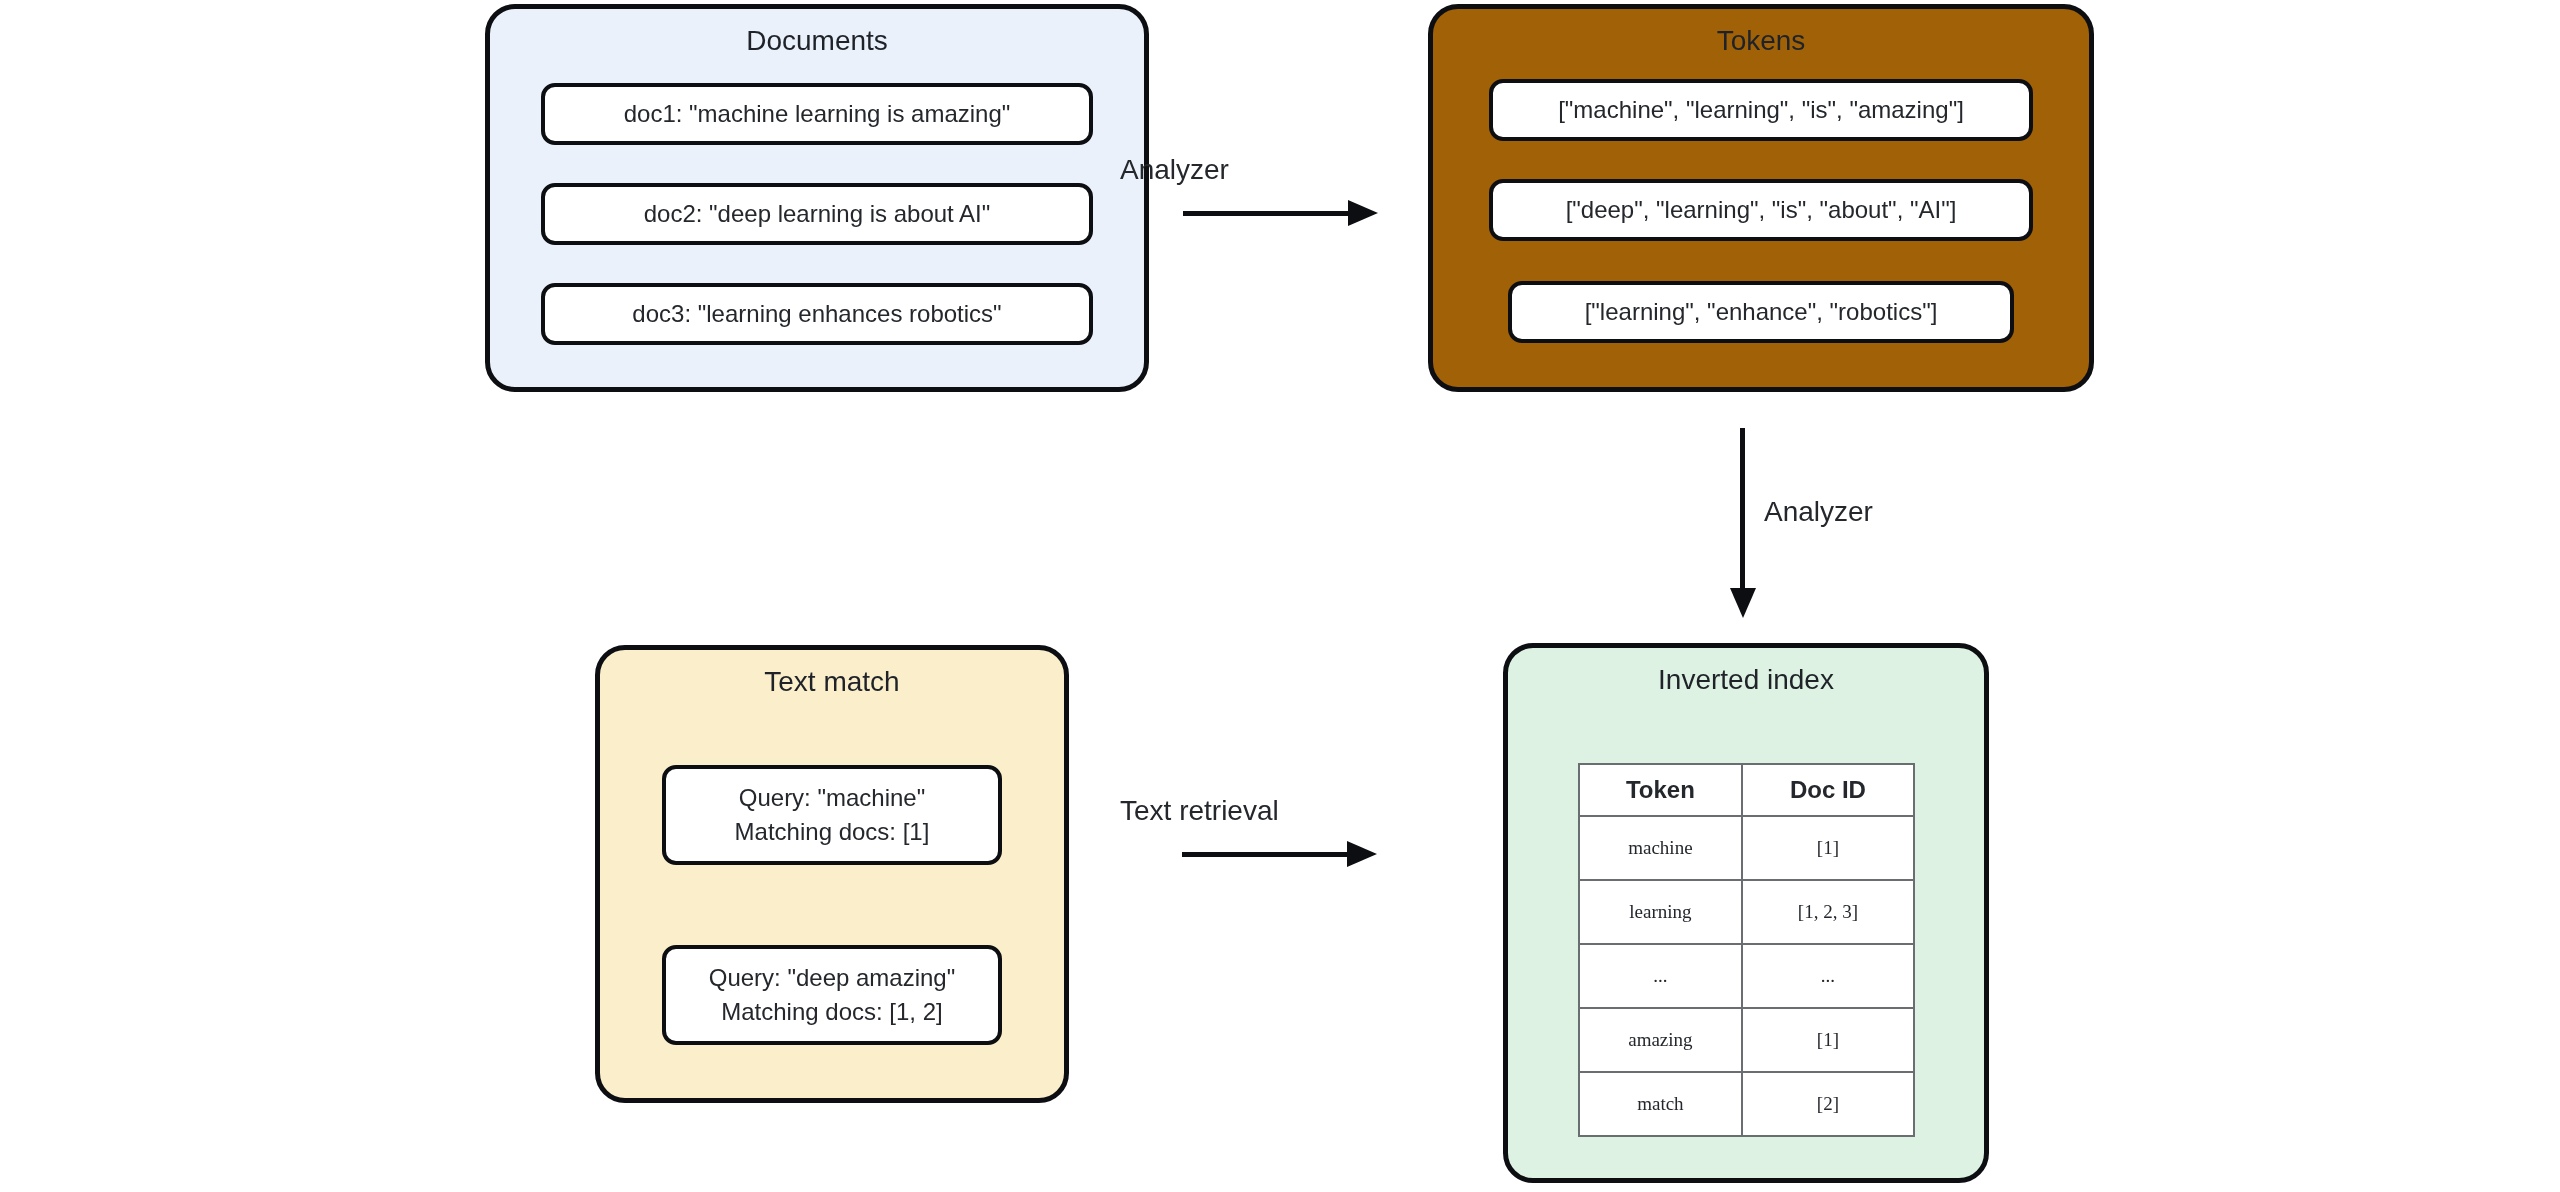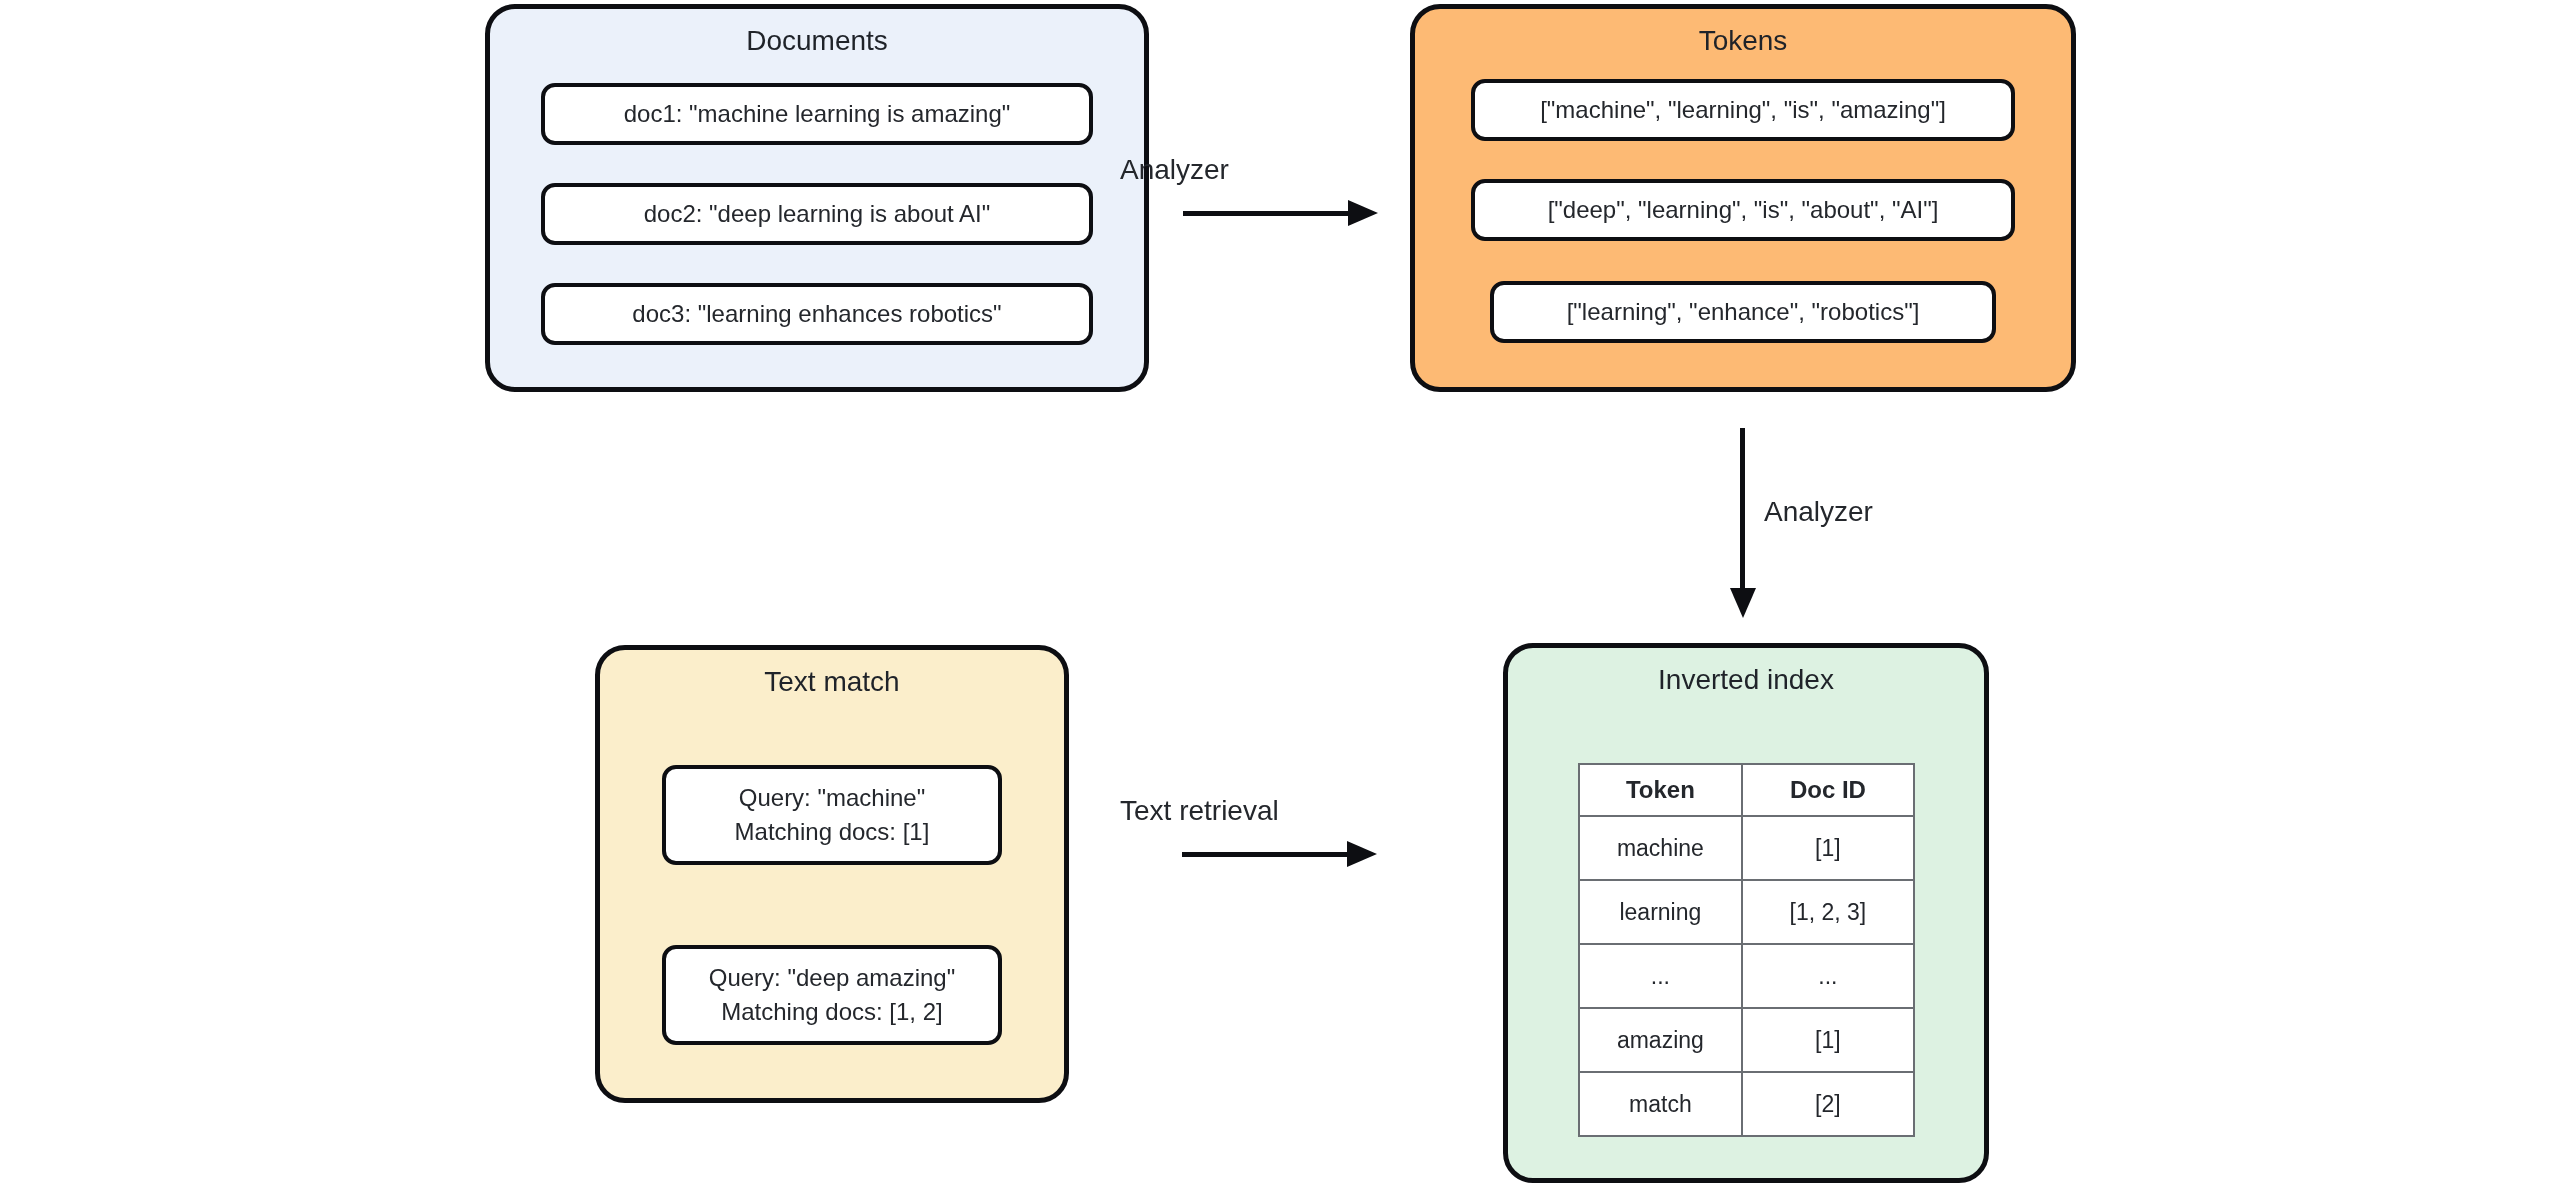--- a/index.html
+++ b/index.html
@@ -37,21 +37,21 @@
     display: flex;
     flex-direction: column;
     align-items: center;
     justify-content: center;
     text-align: center;
     font-size: 24px;
     line-height: 34px;
     color: #24272c;
   }
   .doc-fill   { background: #ebf1fa; }
-  .tok-fill   { background: #fdba74; }
+  .tok-fill   { background: #a16207; margin-left: 18px; }
   .match-fill { background: #fbeecb; }
   .index-fill { background: #ddf2e2; }
 
   .edge-label {
     position: absolute;
     font-size: 28px;
     color: #24272c;
     white-space: nowrap;
   }
   .edge-label.centered { width: 300px; text-align: left; }
@@ -83,21 +83,21 @@
     box-sizing: border-box;
     border: 2px solid #6a6e73;
     background: #ffffff;
     text-align: center;
     vertical-align: middle;
     padding: 0;
     font-family: "Liberation Sans", sans-serif;
     color: #24272c;
   }
   .index-table th { height: 52px; font-size: 24px; font-weight: bold; }
-  .index-table td { height: 64px; font-size: 23px; font-weight: normal; }
+  .index-table td { height: 64px; font-size: 19px; font-weight: normal; font-family: Liberation Serif, serif; }
   .col-token { width: 48.6%; }
   .col-docid { width: 51.4%; }
 </style>
 </head>
 <body>
 
 <div class="canvas">
 
   <div class="node doc-fill" style="left:485px; top:4px; width:664px; height:388px;">
     <span class="node-title">Documents</span>

